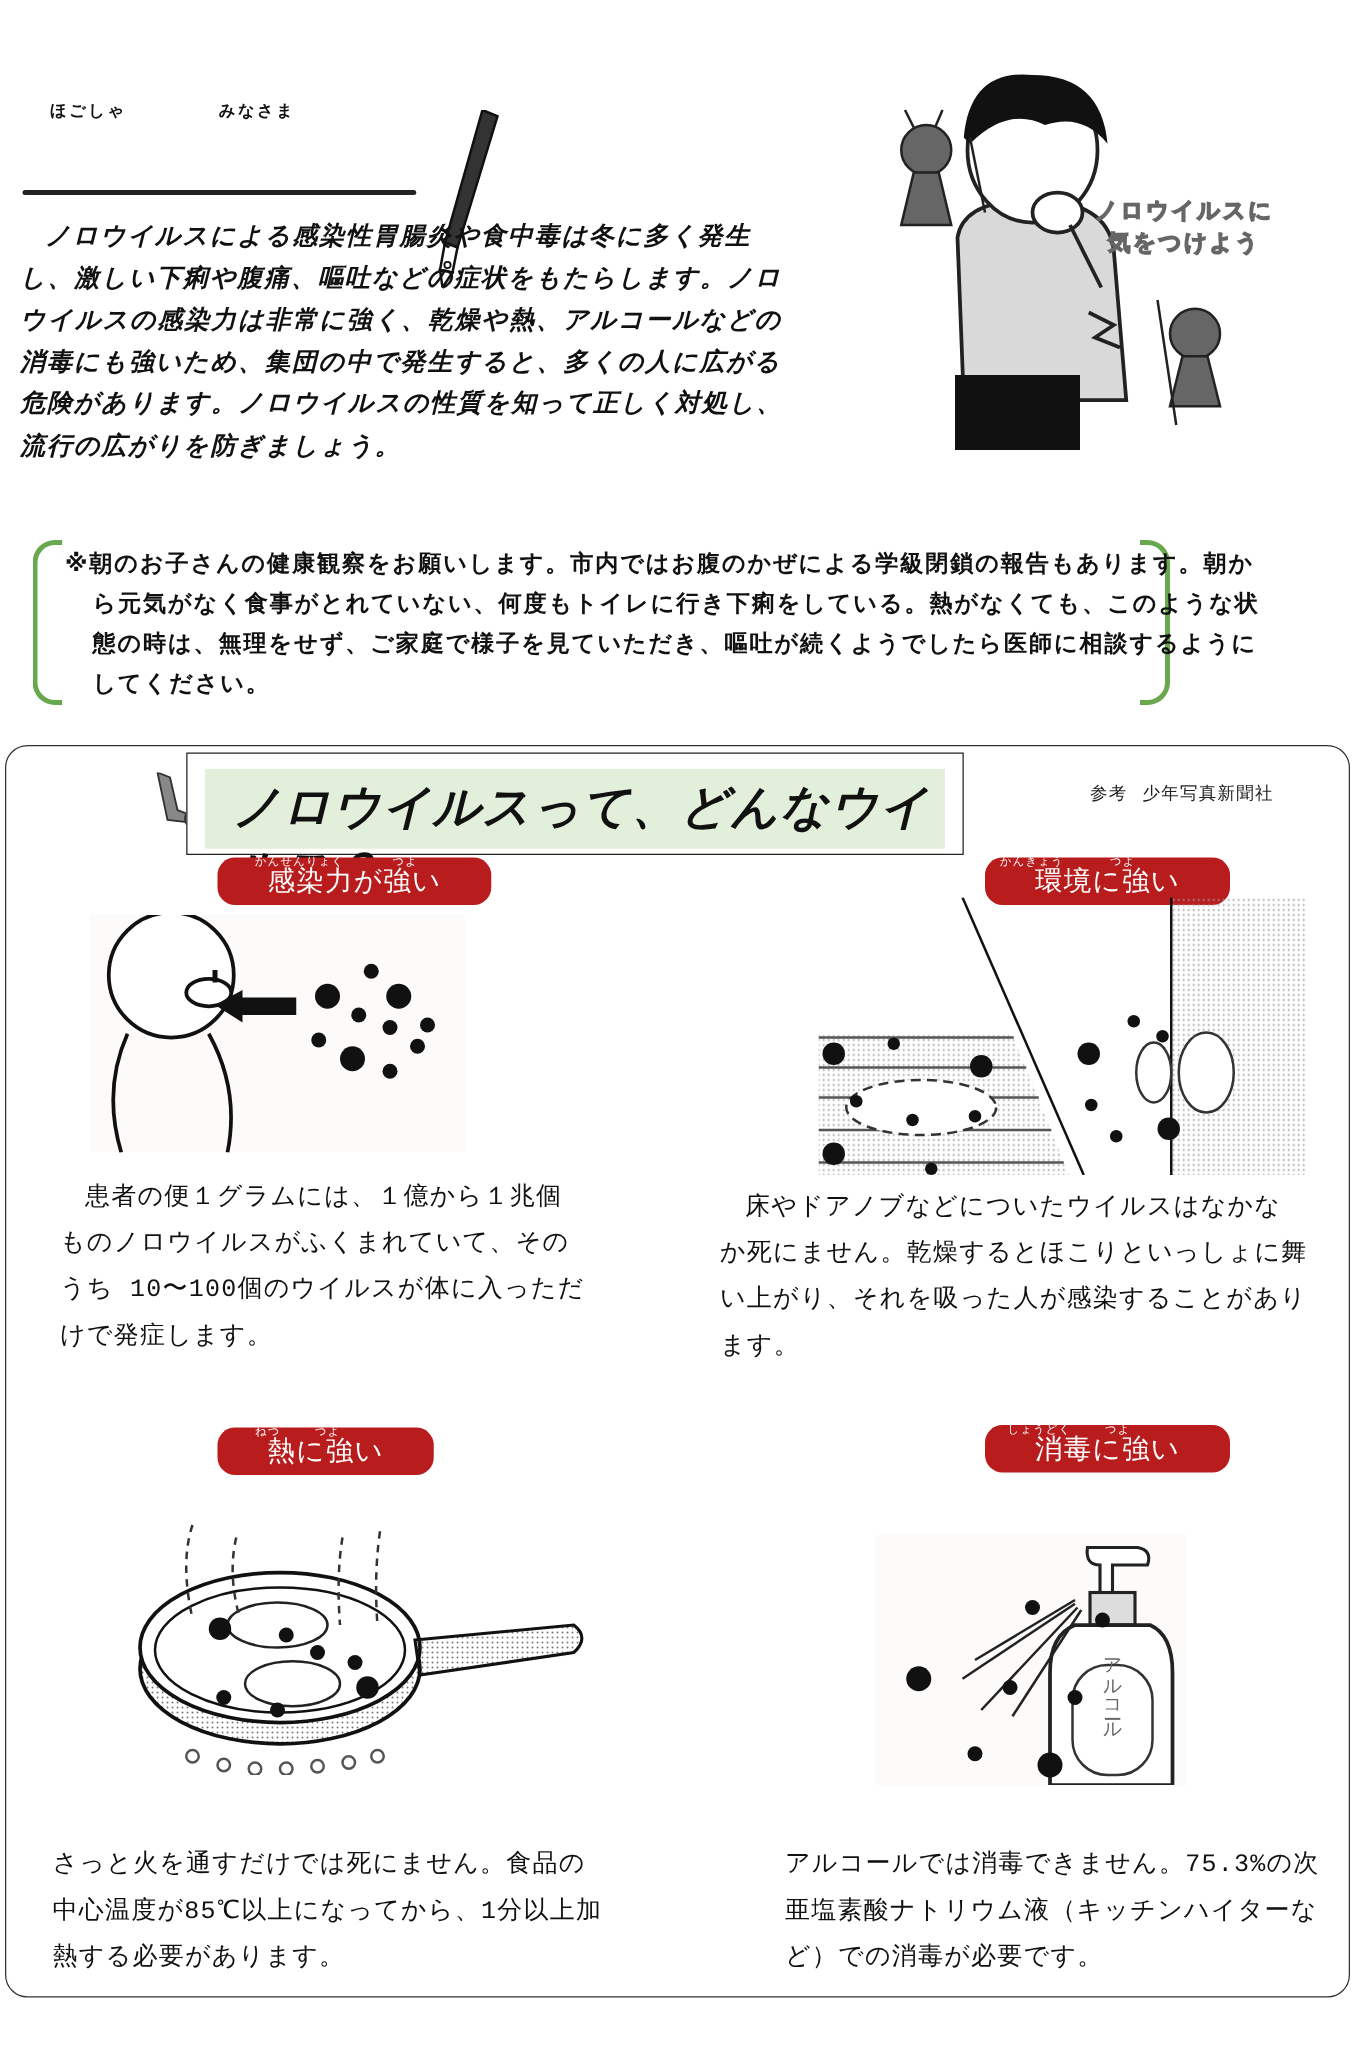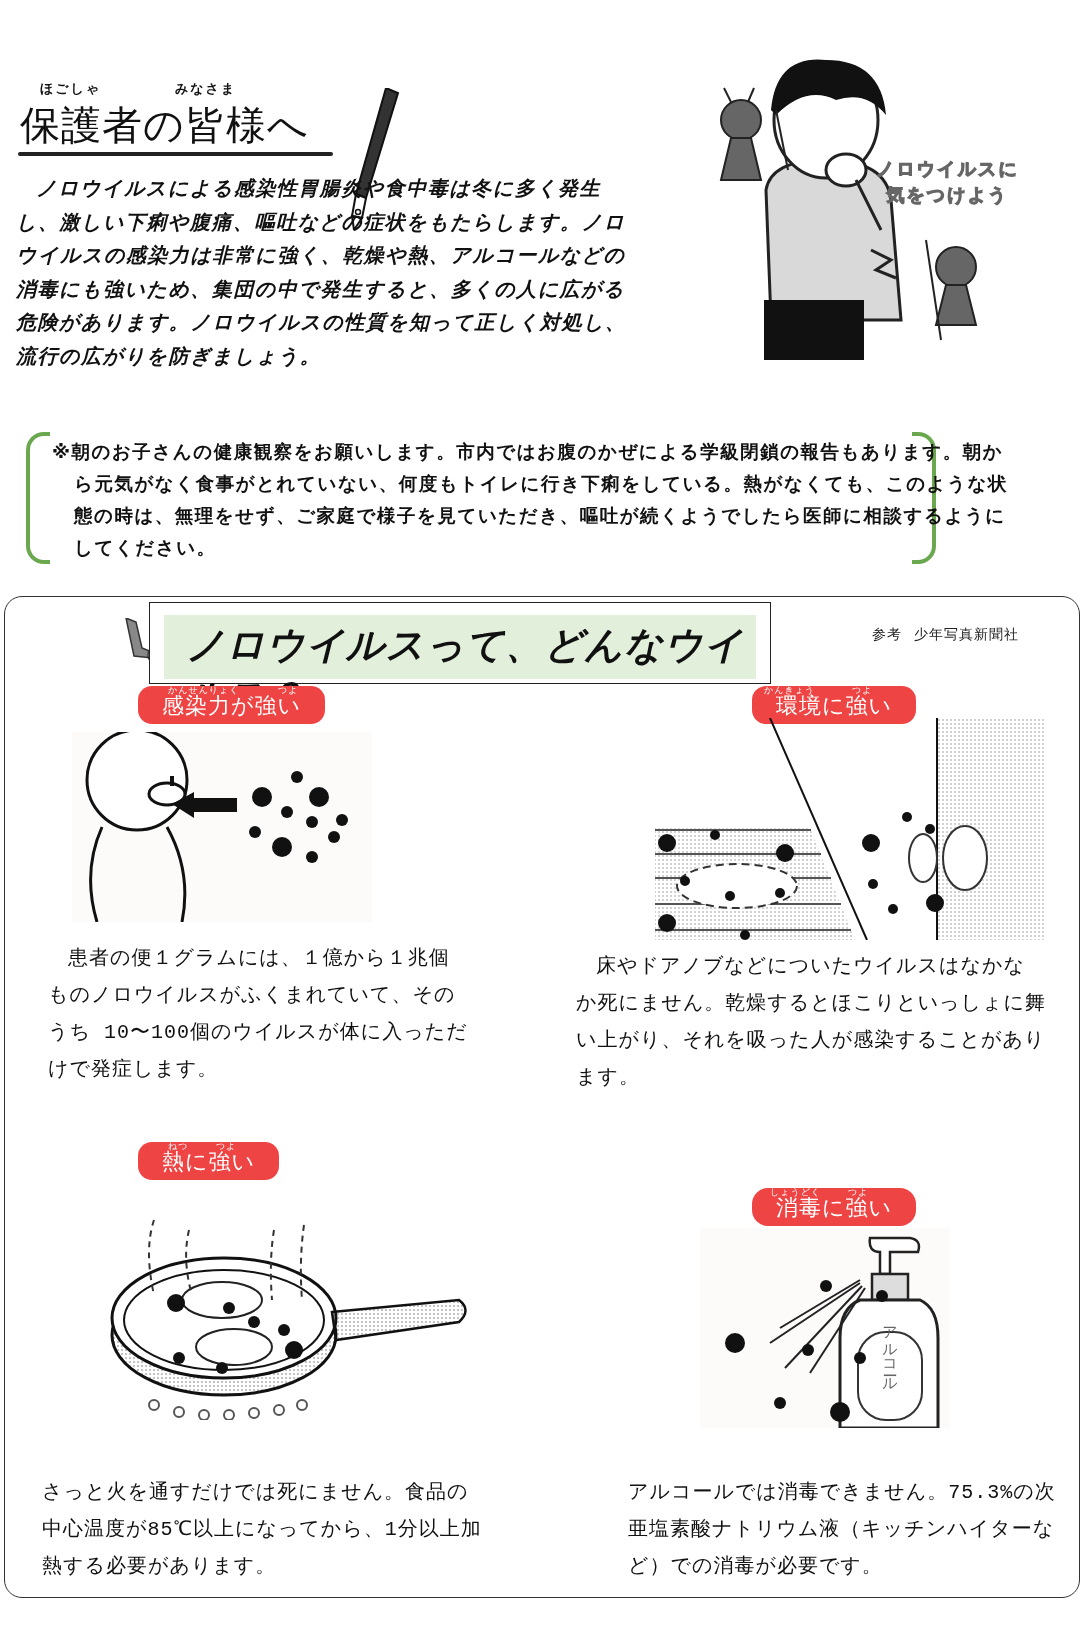--- a/index.html
+++ b/index.html
@@ -30,37 +30,36 @@
 
   
   .panel { position: absolute; left: 4px; top: 596px; width: 1076px; height: 1002px; border: 1.5px solid #333; border-radius: 18px; }
   .panel-title { position: absolute; left: 149px; top: 602px; width: 622px; height: 82px; border: 1.5px solid #222; background: #fff; }
   .panel-title .bg { position: absolute; left: 14px; top: 12px; width: 592px; height: 64px; background: #e2efda; }
   .panel-title .txt { position: absolute; left: 36px; top: 17px; font-size: 38px; font-weight: bold; font-style: italic; letter-spacing: 1px; color: #111; }
   .ribbon { position: absolute; left: 122px; top: 618px; width: 34px; height: 46px; }
   .source { position: absolute; left: 872px; top: 626px; font-size: 14px; color: #222; letter-spacing: 1px; }
   .source span + span { margin-left: 12px; }
 
-  .tag { position: absolute; height: 38px; background: #ef4444; color: #fff; border-radius: 14px; padding: 0 24px; font-size: 22px; line-height: 40px; letter-spacing: 1px; font-family: "DejaVu Serif", serif; }
+  .tag { position: absolute; height: 38px; background: #b91c1c; color: #fff; border-radius: 14px; padding: 0 40px; font-size: 22px; line-height: 40px; letter-spacing: 1px; font-family: "DejaVu Serif", serif; margin-left: 36px; }
   .tag .rb { position: absolute; top: -1px; font-size: 9px; line-height: 10px; letter-spacing: 1px; font-family: "DejaVu Sans", sans-serif; }
 
   .card-text { position: absolute; font-size: 20px; line-height: 37px; letter-spacing: 1px; color: #111; }
   .card-text p { text-indent: 1em; font-family: Liberation Mono, monospace; }
   .card-text.noindent p { text-indent: 0; }
 
   .illus { position: absolute; }
   svg { display: block; }
 </style>
 </head>
 <body>
 
 <div class="header">
   <span class="ruby-row ruby-1">ほごしゃ</span>
   <span class="ruby-row ruby-2">みなさま</span>
-  <h1 class="title">保護者の皆様へ</h1>
   <div class="underline"></div>
   <svg class="pen" viewBox="0 0 60 142">
     <polygon points="38,0 50,5 18,110 8,106" fill="#333" stroke="#111" stroke-width="2"></polygon>
     <polygon points="8,106 18,110 14,130 4,128" fill="#fff" stroke="#111" stroke-width="2"></polygon>
     <polygon points="4,128 14,130 6,142" fill="#fff" stroke="#111" stroke-width="2"></polygon>
     <circle cx="10" cy="124" r="2.5" fill="none" stroke="#111" stroke-width="1.5"></circle>
   </svg>
 </div>
 
 <div class="intro">
@@ -236,21 +235,21 @@
         <circle cx="150" cy="213" r="5"></circle>
         <circle cx="175" cy="210" r="5"></circle>
         <circle cx="198" cy="205" r="5"></circle>
     </g>
   </svg>
 </div>
 <div class="card-text noindent" style="left:42px; top:1474px; width:440px;">
   <p>さっと火を通すだけでは死にません。食品の中心温度が85℃以上になってから、1分以上加熱する必要があります。</p>
 </div>
 
-<div class="tag" style="left:752px; top:1188px;border-radius:16px;">
+<div class="tag" style="left:752px; top:1140px;">
   <span class="rb" style="left:18px;">しょうどく</span>
   <span class="rb" style="left:96px;">つよ</span>
   <span>消毒に強い</span>
 </div>
 <div class="illus" style="left:700px; top:1228px;">
   <svg width="250" height="200" viewBox="0 0 250 200">
     <rect width="250" height="200" fill="#fdfbfa"></rect>
     <path d="M170 10 L210 10 Q222 12 218 24 L190 24 L190 46 L180 46 L180 24 Q168 24 170 10 Z" fill="#fff" stroke="#222" stroke-width="2.5"></path>
     <rect x="172" y="46" width="36" height="26" fill="#ddd" stroke="#222" stroke-width="2.5"></rect>
     <path d="M160 72 L220 72 Q238 80 238 110 L238 200 L140 200 L140 110 Q140 80 160 72 Z" fill="#fff" stroke="#222" stroke-width="3"></path>

